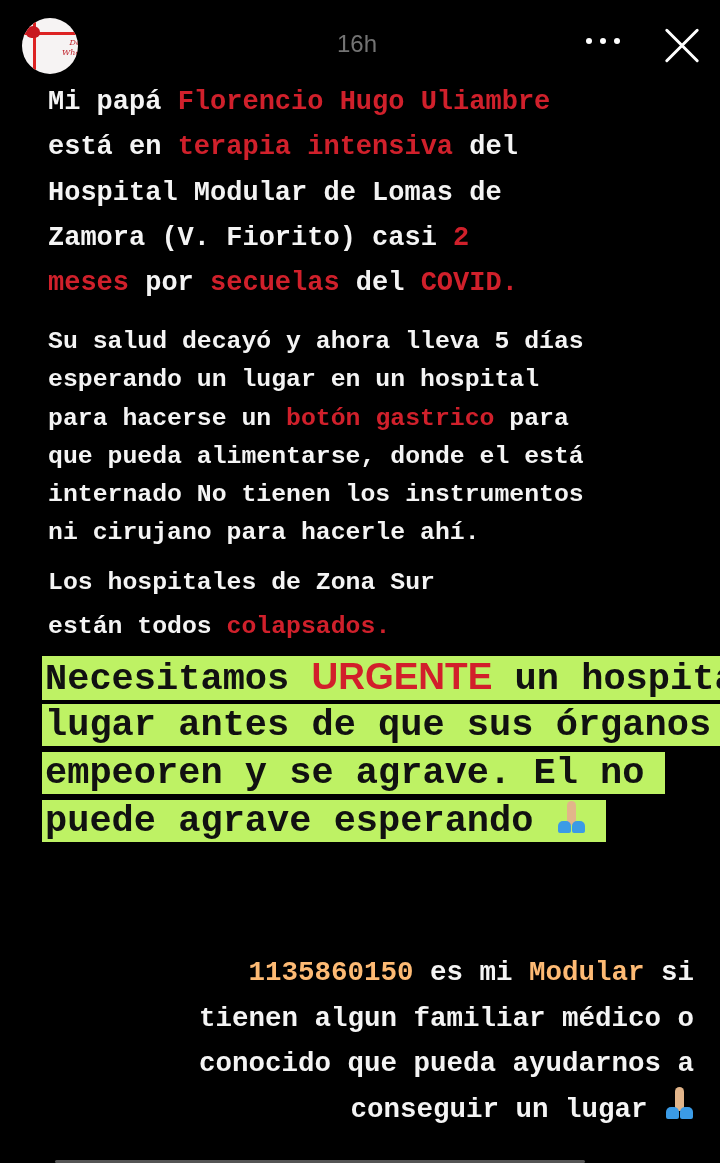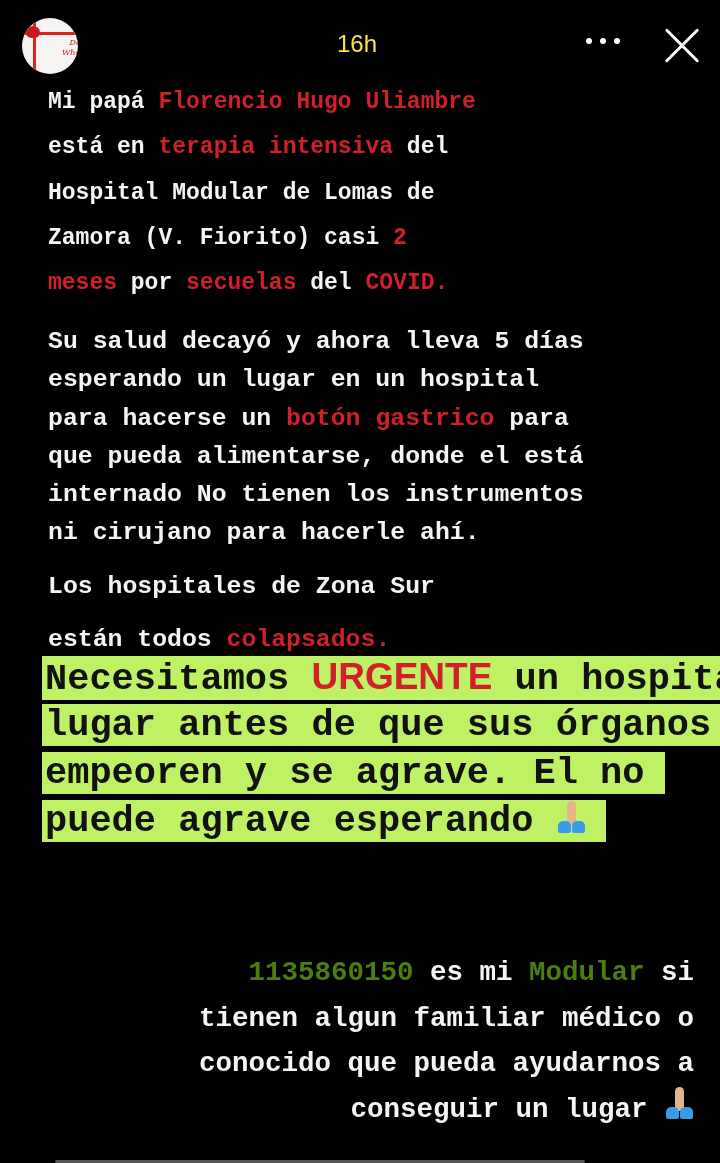--- a/index.html
+++ b/index.html
@@ -9,34 +9,34 @@
   .avatar { position:absolute; left:22px; top:18px; width:56px; height:56px; border-radius:50%;
             background:#f6f3f3; overflow:hidden; }
   .avatar .rib-v { position:absolute; left:11px; top:0; width:3px; height:56px; background:#d22; }
   .avatar .rib-h { position:absolute; left:0; top:14px; width:56px; height:3px; background:#d22; }
   .avatar .bow { position:absolute; left:4px; top:8px; width:14px; height:12px; background:#c81820; border-radius:50% 50% 40% 40%; }
   .avatar .brand { position:absolute; left:14px; top:20px; width:40px; text-align:center;
                    font-family:"DejaVu Serif", serif; font-style:italic; font-size:8px; line-height:10px; color:#c0202a;margin-left:26px; }
   .username { position:absolute; left:104px; top:30px; font-family:"Liberation Sans", sans-serif;
               font-size:24px; color:#f2f2f2; }
   .time { position:absolute; left:337px; top:30px; font-family:"Liberation Sans", sans-serif;
-          font-size:24px; color:#fde047; }
+          font-size:24px; color:#737373; }
   .more { position:absolute; left:586px; top:35px; width:34px; height:12px; display:flex; justify-content:space-between; align-items:center; }
   .more span { width:6px; height:6px; border-radius:50%; background:#fff; display:block; }
   .close { position:absolute; left:662px; top:26px; width:40px; height:40px; }
   .close::before, .close::after { content:""; position:absolute; left:-3px; top:18px; width:46px; height:3px; background:#fff; border-radius:2px; }
   .close::before { transform:rotate(45deg); }
   .close::after { transform:rotate(-45deg); }
 
   .block { position:absolute; left:48px; font-weight:bold; white-space:pre; }
-  .p1 { top:80px; font-size:23px; line-height:45.3px; }
+  .p1 { top:80px; font-size:27px; line-height:45.3px; }
   .p2 { top:322px; font-size:24.8px; line-height:38.3px; }
-  .p3 { top:560px; font-size:24.8px; line-height:53px; }
+  .p3 { top:560px; font-size:24.8px; line-height:44px; }
   .red { color:#d0202b; }
-  .green { color:#4d7c0f; }
+  .green { color:#fdba74; }
 
   .hl { position:absolute; left:42px; }
   .hl .line { display:block; height:42px; margin-bottom:6px; }
   .hl .line span.box { display:inline-block; background:#bef264; color:#111; font-weight:bold;
                        font-size:37px; line-height:42px; padding:0 20px 0 3px; white-space:pre; }
   .hl .urgent { color:#d21f2b; font-family:"Liberation Sans", sans-serif; font-weight:bold; letter-spacing:0px; }
   .hl { top:656px; }
 
   .p4 { position:absolute; right:26px; top:950px; text-align:right; font-weight:bold;
         font-size:27.5px; line-height:45.6px; white-space:pre; }

